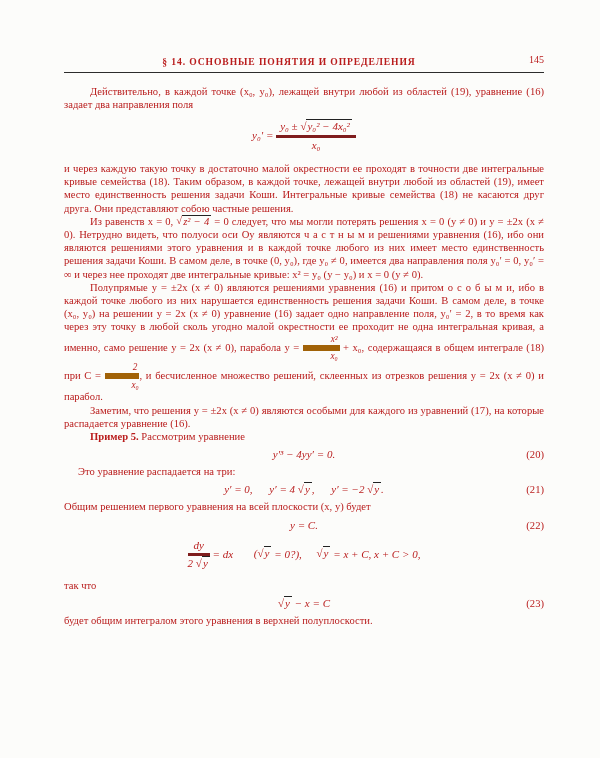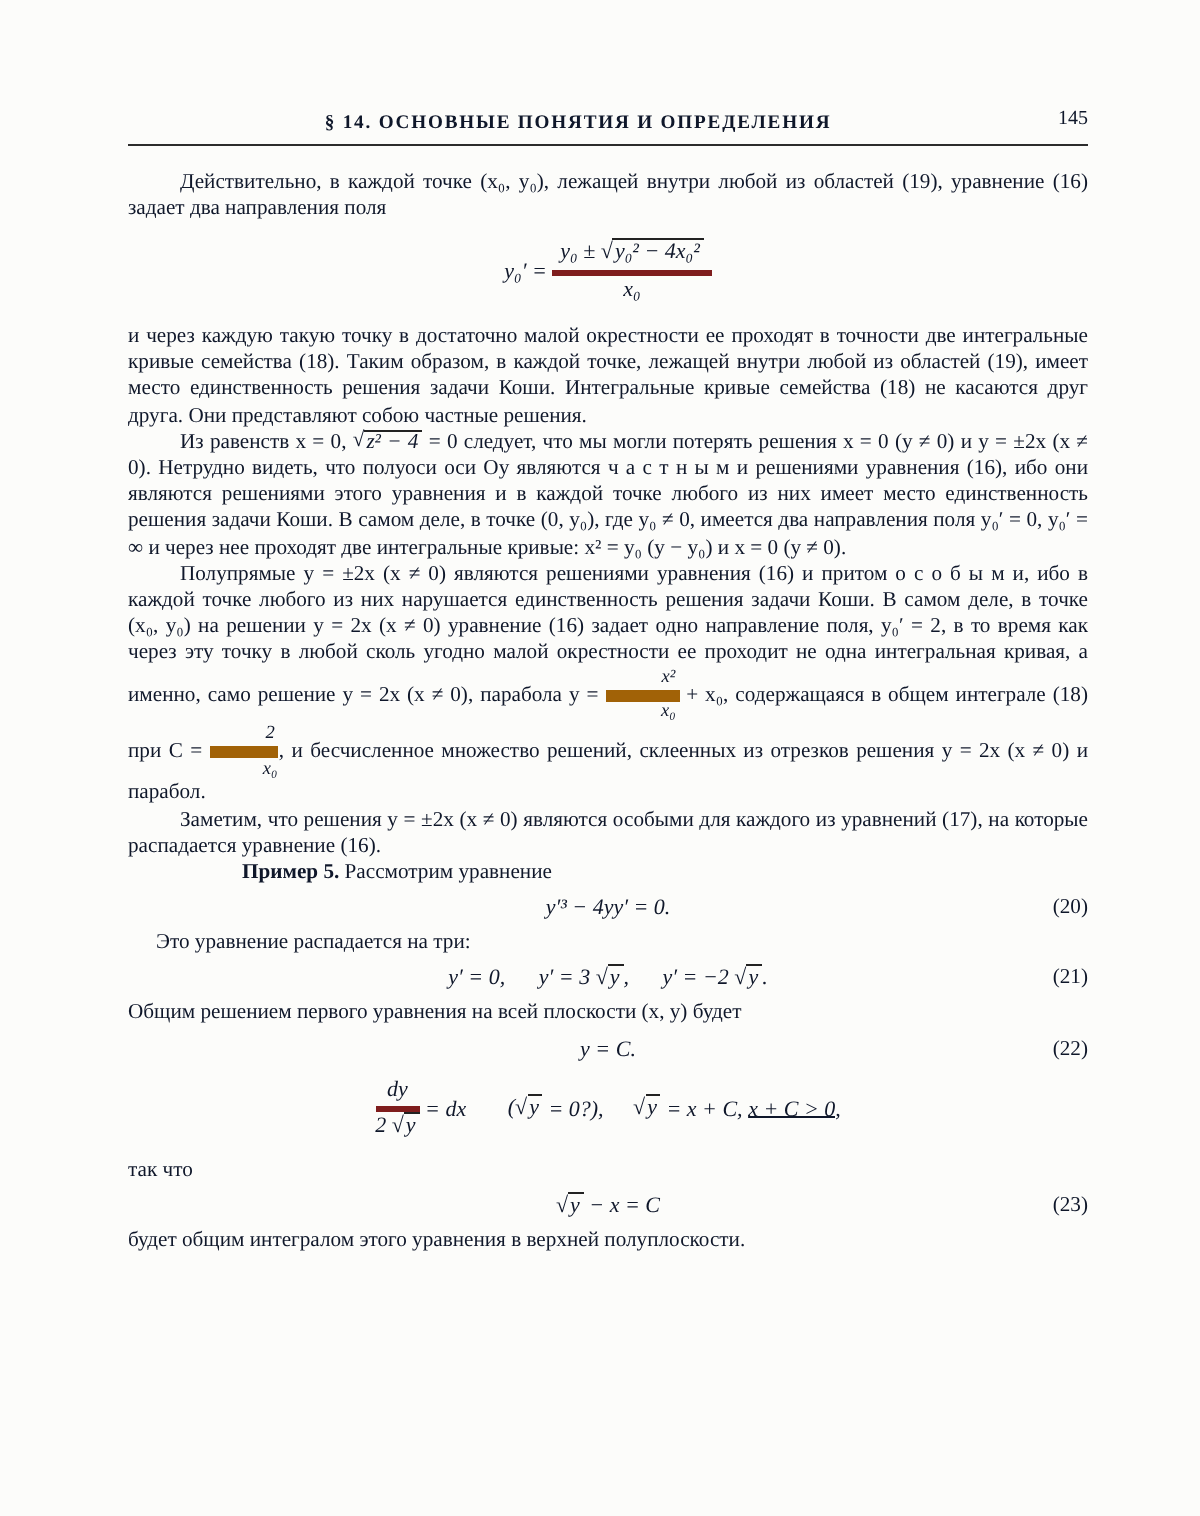--- a/index.html
+++ b/index.html
@@ -1,21 +1,21 @@
 <!DOCTYPE html>
 <html><head>
 <meta charset="utf-8">
 <style>
   html, body { margin: 0; padding: 0; background: #e8e8e6; }
   .page {
     width: 600px; height: 758px;
     box-sizing: border-box;
     padding: 56px 56px 0 64px;
     background: #fcfcfa;
-    color: #0f172a;
+    color: #b91c1c;
     font-family: "Liberation Serif", "DejaVu Serif", serif;
     overflow: hidden;
     position: relative;
   }
   
   .running-header { position: relative; height: 15px; }
   .hdr-title {
     position: absolute; left: 0; right: 30px; text-align: center;
     font-size: 9.6px; font-weight: bold; letter-spacing: 0.9px;
     white-space: nowrap;
@@ -23,21 +23,21 @@
   .hdr-page { position: absolute; right: 0; top: -2px; font-size: 10px; }
   .rule { border-bottom: 1.5px solid #2c2c2c; margin-top: 1px; margin-bottom: 12px; }
 
   
   p {
     margin: 0; text-align: justify;
     font-size: 10.6px; line-height: 13.2px;
   }
   p.indent { text-indent: 26px; }
   p.indent-sm { text-indent: 14px; }
-  .b { font-weight: bold; margin-left: 31px; }
+  .b { font-weight: bold; }
 
   
   .eqrow {
     position: relative; text-align: center;
     font-size: 11px; margin: 7px 0;
   }
   .eqrow.tight { margin: 5px 0; }
   .seg { font-style: italic; }
   .eqnum {
     position: absolute; right: 0; top: 50%;
@@ -87,38 +87,38 @@
 
   <div class="eqrow tight">
     <span class="seg">y′³ − 4yy′ = 0.</span>
     <span class="eqnum">(20)</span>
   </div>
 
   <p class="indent-sm">Это уравнение распадается на три:</p>
 
   <div class="eqrow tight">
     <span class="seg">y′ = 0,</span>
-    <span class="seg" style="margin-left:14px;">y′ = 3 </span><span class="sqrt"><span class="rsign">√</span><span class="vinc">y</span></span><span class="seg">,</span>
+    <span class="seg" style="margin-left:14px;">y′ = 4 </span><span class="sqrt"><span class="rsign">√</span><span class="vinc">y</span></span><span class="seg">,</span>
     <span class="seg" style="margin-left:14px;">y′ = −2 </span><span class="sqrt"><span class="rsign">√</span><span class="vinc">y</span></span><span class="seg">.</span>
     <span class="eqnum">(21)</span>
   </div>
 
   <p>Общим решением первого уравнения на всей плоскости (x, y) будет</p>
 
   <div class="eqrow tight">
     <span class="seg">y = C.</span>
     <span class="eqnum">(22)</span>
   </div>
 
 
   <div class="eqrow" style="margin:8px 0;">
     <span class="frac seg"><span class="fnum">dy</span><span class="fden"><span>2 </span><span class="sqrt"><span class="rsign">√</span><span class="vinc">y</span></span></span></span><span class="seg"> = dx</span>
     <span class="seg" style="margin-left:18px;">(</span><span class="sqrt"><span class="rsign">√</span><span class="vinc">y</span></span><span class="seg"> = 0?),</span>
     <span class="sqrt" style="margin-left:12px;"><span class="rsign">√</span><span class="vinc">y</span></span><span class="seg"> = x + C,</span>
-    <span class="seg" style="text-decoration:underline;">x + C &gt; 0,</span>
+    <span class="seg" style="">x + C &gt; 0,</span>
   </div>
 
   <p>так что</p>
 
   <div class="eqrow tight">
     <span class="sqrt"><span class="rsign">√</span><span class="vinc">y</span></span><span class="seg"> − x = C</span>
     <span class="eqnum">(23)</span>
   </div>
 
   <p style="margin-top:3px;">будет общим интегралом этого уравнения в верхней полуплоскости.</p>

